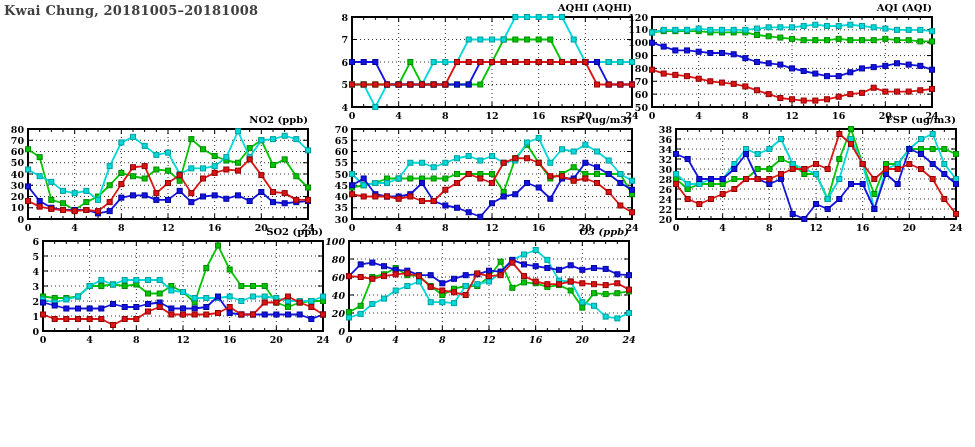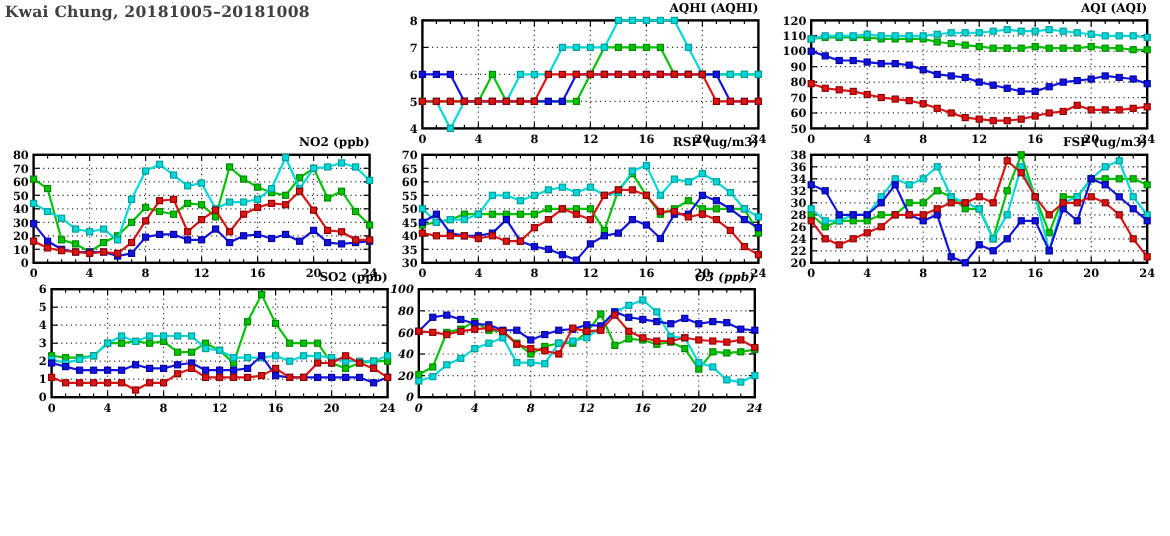--- a/index.html
+++ b/index.html
@@ -2,21 +2,21 @@
 <html><head>
 <meta charset="utf-8">
 <style>
   html,body{margin:0;padding:0;background:#ffffff;}
   body{width:975px;height:447px;position:relative;font-family:"DejaVu Serif",serif;overflow:hidden;}
   .page-title{position:absolute;left:4px;top:3px;font-size:13px;font-weight:bold;color:#404040;letter-spacing:0.2px;}
   .chart{position:absolute;width:311px;height:122px;}
   .chart .ctitle{position:absolute;top:1px;right:5px;font-size:10px;font-weight:bold;color:#000;white-space:nowrap;}
   .chart svg{position:absolute;left:0;top:0;overflow:visible;}
   .pos-aqhi{left:326px;top:1px;}
-  .pos-aqi{left:650px;top:1px;text-decoration:underline;}
+  .pos-aqi{left:626px;top:1px;text-decoration:underline;}
   .pos-no2{left:2px;top:113px;}
   .pos-rsp{left:326px;top:113px;}
   .pos-fsp{left:650px;top:113px;text-align:right;}
   .pos-so2{left:17px;top:225px;}
   .pos-o3{left:323px;top:225px;font-style:italic;}
 </style>
 </head>
 <body>
 
 <div class="page-title">Kwai Chung, 20181005–20181008</div>

